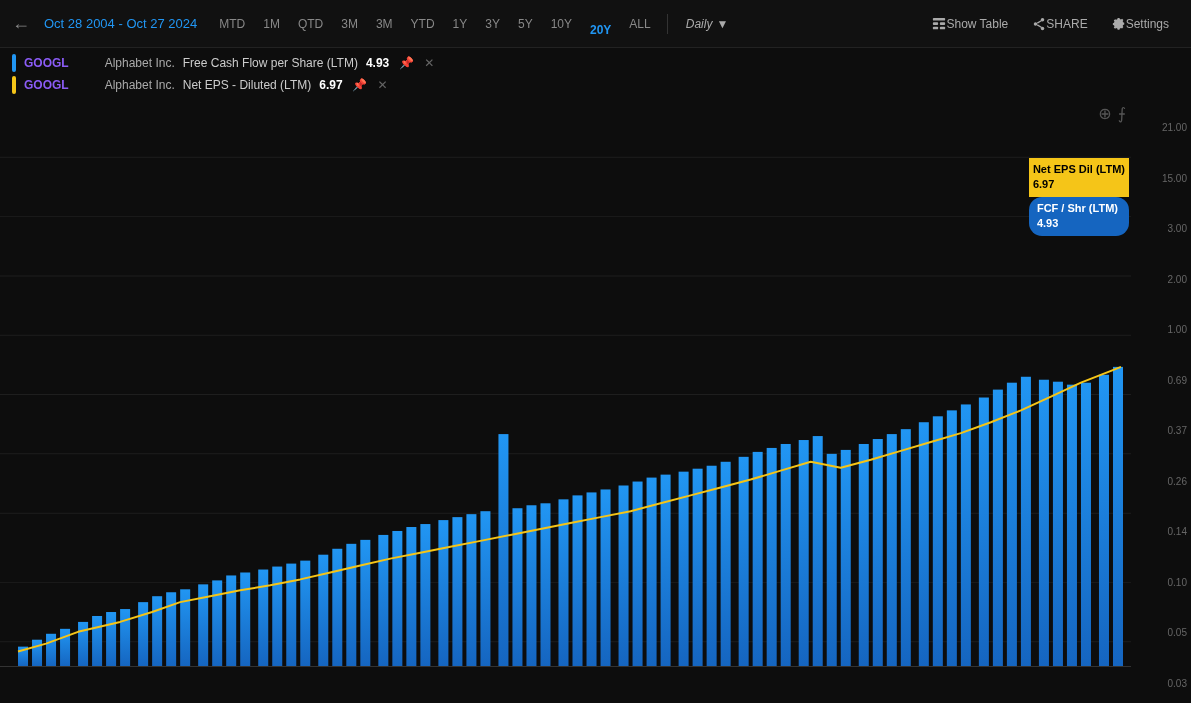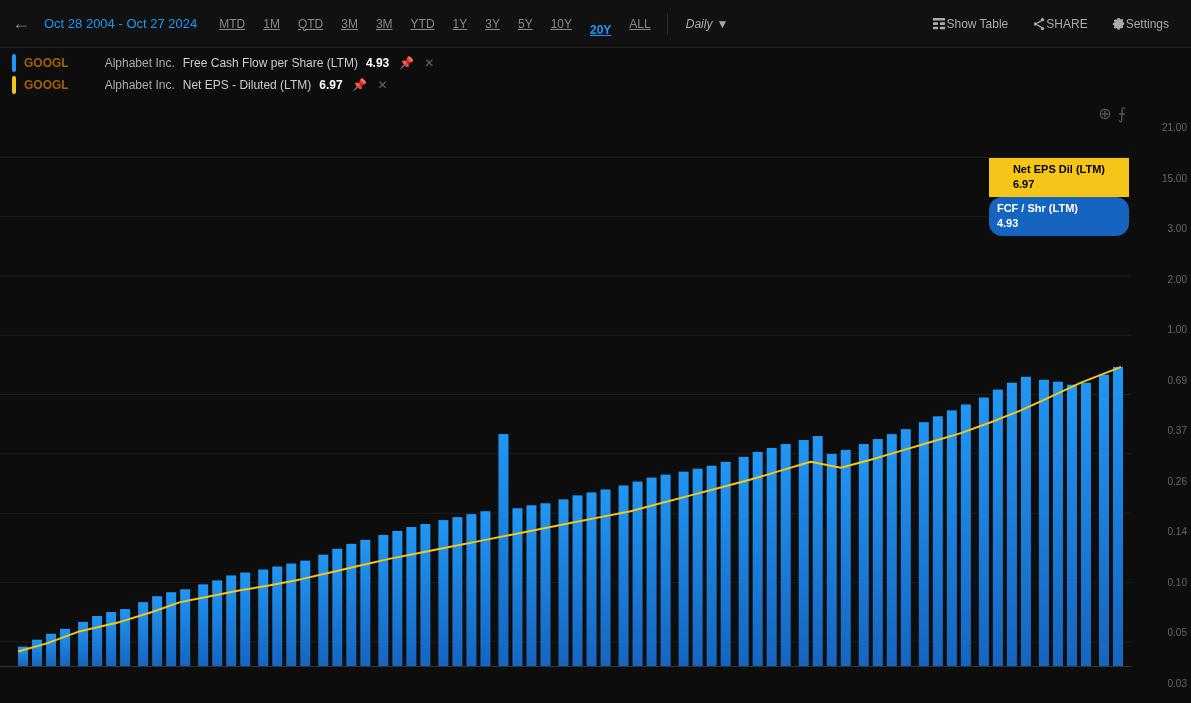--- a/index.html
+++ b/index.html
@@ -35,21 +35,20 @@
       margin-right: 10px;
     }
     .period-btn {
       background: none;
       border: none;
       color: #888;
       font-size: 12px;
       padding: 3px 6px;
       cursor: pointer;
       border-radius: 3px;
-      text-decoration: underline;
     }
     .period-btn.active {
       color: #2196F3;
       font-weight: bold;
       margin-top: 13px;
     }
     .divider { width: 1px; height: 20px; background: #333; margin: 0 4px; }
     .frequency-btn {
       background: none;
       border: none;
@@ -94,21 +93,21 @@
       margin-bottom: 4px;
       font-size: 12px;
     }
     .legend-color-bar {
       width: 4px;
       height: 18px;
       border-radius: 2px;
     }
     .legend-ticker {
       font-weight: bold;
-      color: #a16207;
+      color: #8b5cf6;
       font-size: 12px;
     }
     .legend-company {
       color: #aaa;
       margin-left: 28px;
     }
     .legend-metric {
       color: #ccc;
     }
     .legend-value {
@@ -158,21 +157,21 @@
       display: flex;
       flex-direction: column;
       gap: 0;
       z-index: 10;
     }
     .tooltip-eps {
       background: #f5c518;
       color: #000;
       font-size: 11px;
       font-weight: 700;
-      padding: 4px 24px;
+      padding: 4px 4px;
       line-height: 1.4;
     }
     .tooltip-fcf {
       background: #1565C0;
       color: #fff;
       font-size: 11px;
       font-weight: 700;
       padding: 4px 8px;
       line-height: 1.4;
       border-radius: 13px;

